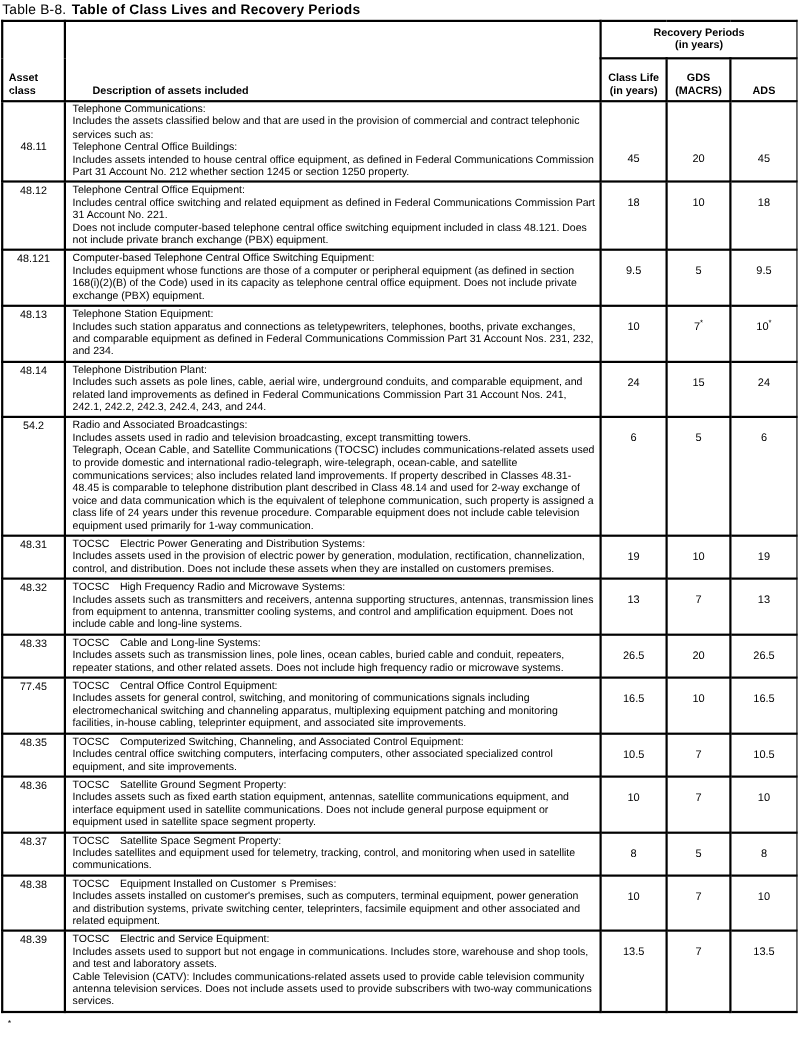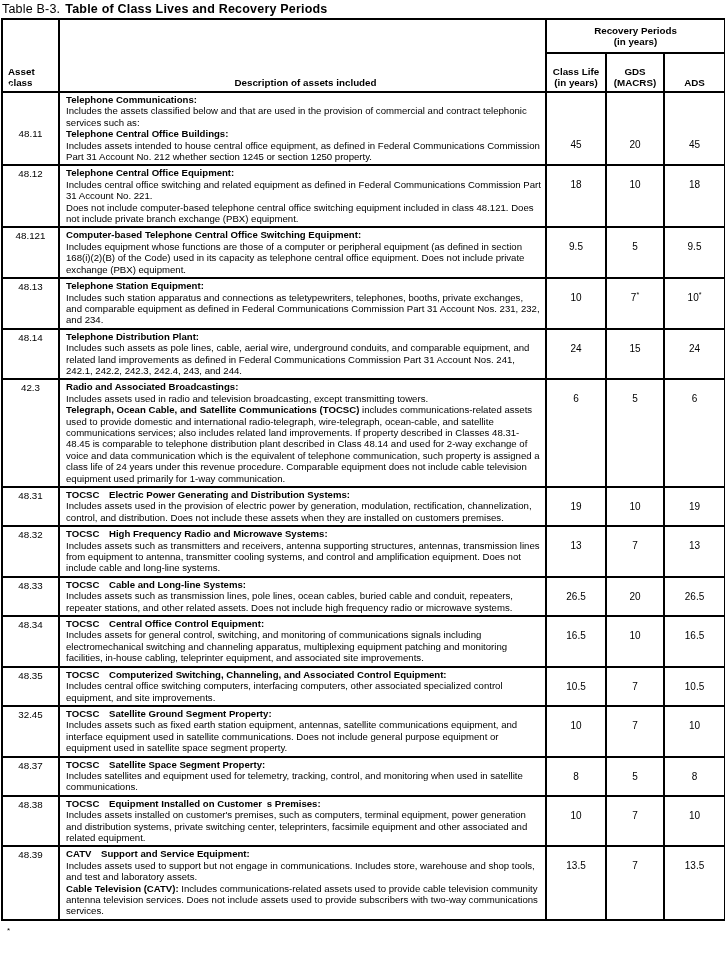--- a/index.html
+++ b/index.html
@@ -21,36 +21,36 @@
     border-collapse:collapse;
     table-layout:fixed;
     width:723px;
     margin-left:1px;
   }
   th,td{border:2px solid #000;overflow:hidden;}
 
   
   thead th{font-weight:bold;font-size:9.8px;line-height:11px;margin-left:28px;}
   .th-asset{vertical-align:bottom;text-align:left;padding:0 0 3px 5px;white-space:pre-line;border-radius:21px;}
-  .th-desc{vertical-align:bottom;text-align:center;padding:0 0 3px 6px;}
+  .th-desc{vertical-align:bottom;text-align:left;padding:0 0 3px 24px;}
   .th-rp{text-align:center;vertical-align:middle;white-space:pre-line;height:28px;padding:2px 0;}
   .th-sub{vertical-align:bottom;text-align:center;white-space:pre-line;padding:2px 0 3px 0;height:32px;}
 
   
   .c-asset{
     font-weight:normal;font-size:9.8px;
     text-align:center;vertical-align:top;
     padding-top:2px;
   }
   .c-desc{
     font-size:9.6px;line-height:11.4px;
     vertical-align:top;
     padding:1px 4px 2px 6px;
   }
-  .c-desc .b{font-weight:bold;}
+  .c-desc .b{font-weight:normal;}
   .c-val{
     font-size:10px;
     text-align:center;vertical-align:top;
     padding-top:13px;
   }
   .c-val sup{font-size:7px;vertical-align:super;line-height:0;}
   .row-4811 .c-asset{padding-top:35px;}
   .row-4811 .c-val{padding-top:46px;}
 
   
@@ -59,21 +59,21 @@
     font-size:8.8px;line-height:11.5px;
     padding:4px 30px 0 7px;
   }
   .fn-marker{width:29px;flex:0 0 29px;font-size:8px;}
   .fn-text{flex:1;}
 </style>
 </head>
 <body>
 
 <div class="title">
-  <span>Table B-3.</span><span class="main">Table of Class Lives and Recovery Periods</span>
+  <span>Table B-8.</span><span class="main">Table of Class Lives and Recovery Periods</span>
 </div>
 
 <table class="class-lives">
   <colgroup>
     <col style="width:57px">
     <col style="width:487px">
     <col style="width:60px">
     <col style="width:58px">
     <col style="width:61px">
   </colgroup>
@@ -141,21 +141,21 @@
     <td class="c-asset">48.14</td>
     <td class="c-desc">
           <div class="para"><span class="b">Telephone Distribution Plant:</span></div>
           <div class="para"><span class="r">Includes such assets as pole lines, cable, aerial wire, underground conduits, and comparable equipment, and related land improvements as defined in Federal Communications Commission Part 31 Account Nos. 241, 242.1, 242.2, 242.3, 242.4, 243, and 244.</span></div>
         </td>
     <td class="c-val">24</td>
     <td class="c-val">15</td>
     <td class="c-val">24</td>
   </tr>
       <tr>
-    <td class="c-asset">42.3</td>
+    <td class="c-asset">54.2</td>
     <td class="c-desc">
           <div class="para"><span class="b">Radio and Associated Broadcastings:</span></div>
           <div class="para"><span class="r">Includes assets used in radio and television broadcasting, except transmitting towers.</span></div>
           <div class="para"><span class="b">Telegraph, Ocean Cable, and Satellite Communications (TOCSC)</span><span class="r"> includes communications-related assets used to provide domestic and international radio-telegraph, wire-telegraph, ocean-cable, and satellite communications services; also includes related land improvements. If property described in Classes 48.31-48.45 is comparable to telephone distribution plant described in Class 48.14 and used for 2-way exchange of voice and data communication which is the equivalent of telephone communication, such property is assigned a class life of 24 years under this revenue procedure. Comparable equipment does not include cable television equipment used primarily for 1-way communication.</span></div>
         </td>
     <td class="c-val">6</td>
     <td class="c-val">5</td>
     <td class="c-val">6</td>
   </tr>
       <tr>
@@ -182,41 +182,41 @@
     <td class="c-asset">48.33</td>
     <td class="c-desc">
           <div class="para"><span class="b">TOCSC Cable and Long-line Systems:</span></div>
           <div class="para"><span class="r">Includes assets such as transmission lines, pole lines, ocean cables, buried cable and conduit, repeaters, repeater stations, and other related assets. Does not include high frequency radio or microwave systems.</span></div>
         </td>
     <td class="c-val">26.5</td>
     <td class="c-val">20</td>
     <td class="c-val">26.5</td>
   </tr>
       <tr>
-    <td class="c-asset">48.34</td>
+    <td class="c-asset">77.45</td>
     <td class="c-desc">
           <div class="para"><span class="b">TOCSC Central Office Control Equipment:</span></div>
           <div class="para"><span class="r">Includes assets for general control, switching, and monitoring of communications signals including electromechanical switching and channeling apparatus, multiplexing equipment patching and monitoring facilities, in-house cabling, teleprinter equipment, and associated site improvements.</span></div>
         </td>
     <td class="c-val">16.5</td>
     <td class="c-val">10</td>
     <td class="c-val">16.5</td>
   </tr>
       <tr>
     <td class="c-asset">48.35</td>
     <td class="c-desc">
           <div class="para"><span class="b">TOCSC Computerized Switching, Channeling, and Associated Control Equipment:</span></div>
           <div class="para"><span class="r">Includes central office switching computers, interfacing computers, other associated specialized control equipment, and site improvements.</span></div>
         </td>
     <td class="c-val">10.5</td>
     <td class="c-val">7</td>
     <td class="c-val">10.5</td>
   </tr>
       <tr>
-    <td class="c-asset">32.45</td>
+    <td class="c-asset">48.36</td>
     <td class="c-desc">
           <div class="para"><span class="b">TOCSC Satellite Ground Segment Property:</span></div>
           <div class="para"><span class="r">Includes assets such as fixed earth station equipment, antennas, satellite communications equipment, and interface equipment used in satellite communications. Does not include general purpose equipment or equipment used in satellite space segment property.</span></div>
         </td>
     <td class="c-val">10</td>
     <td class="c-val">7</td>
     <td class="c-val">10</td>
   </tr>
       <tr>
     <td class="c-asset">48.37</td>
@@ -234,21 +234,21 @@
           <div class="para"><span class="b">TOCSC Equipment Installed on Customer s Premises:</span></div>
           <div class="para"><span class="r">Includes assets installed on customer's premises, such as computers, terminal equipment, power generation and distribution systems, private switching center, teleprinters, facsimile equipment and other associated and related equipment.</span></div>
         </td>
     <td class="c-val">10</td>
     <td class="c-val">7</td>
     <td class="c-val">10</td>
   </tr>
       <tr>
     <td class="c-asset">48.39</td>
     <td class="c-desc">
-          <div class="para"><span class="b">CATV Support and Service Equipment:</span></div>
+          <div class="para"><span class="b">TOCSC Electric and Service Equipment:</span></div>
           <div class="para"><span class="r">Includes assets used to support but not engage in communications. Includes store, warehouse and shop tools, and test and laboratory assets.</span></div>
           <div class="para"><span class="b">Cable Television (CATV):</span><span class="r"> Includes communications-related assets used to provide cable television community antenna television services. Does not include assets used to provide subscribers with two-way communications services.</span></div>
         </td>
     <td class="c-val">13.5</td>
     <td class="c-val">7</td>
     <td class="c-val">13.5</td>
   </tr>
     </tbody>
 </table>
 

